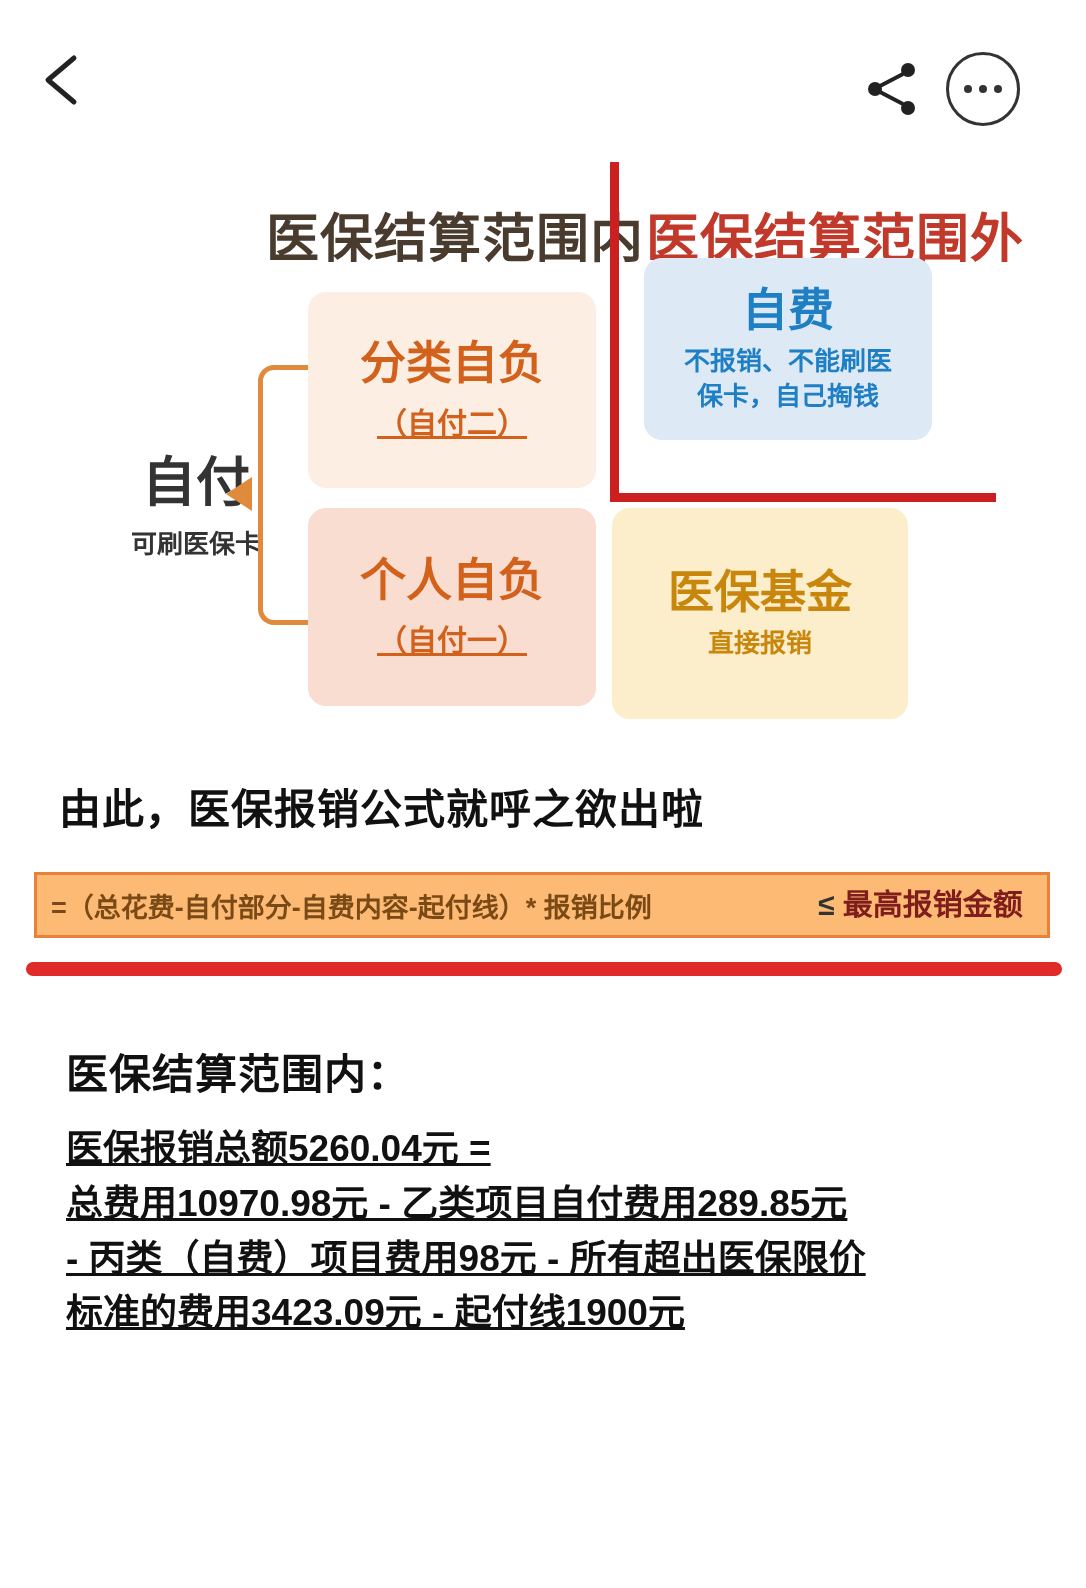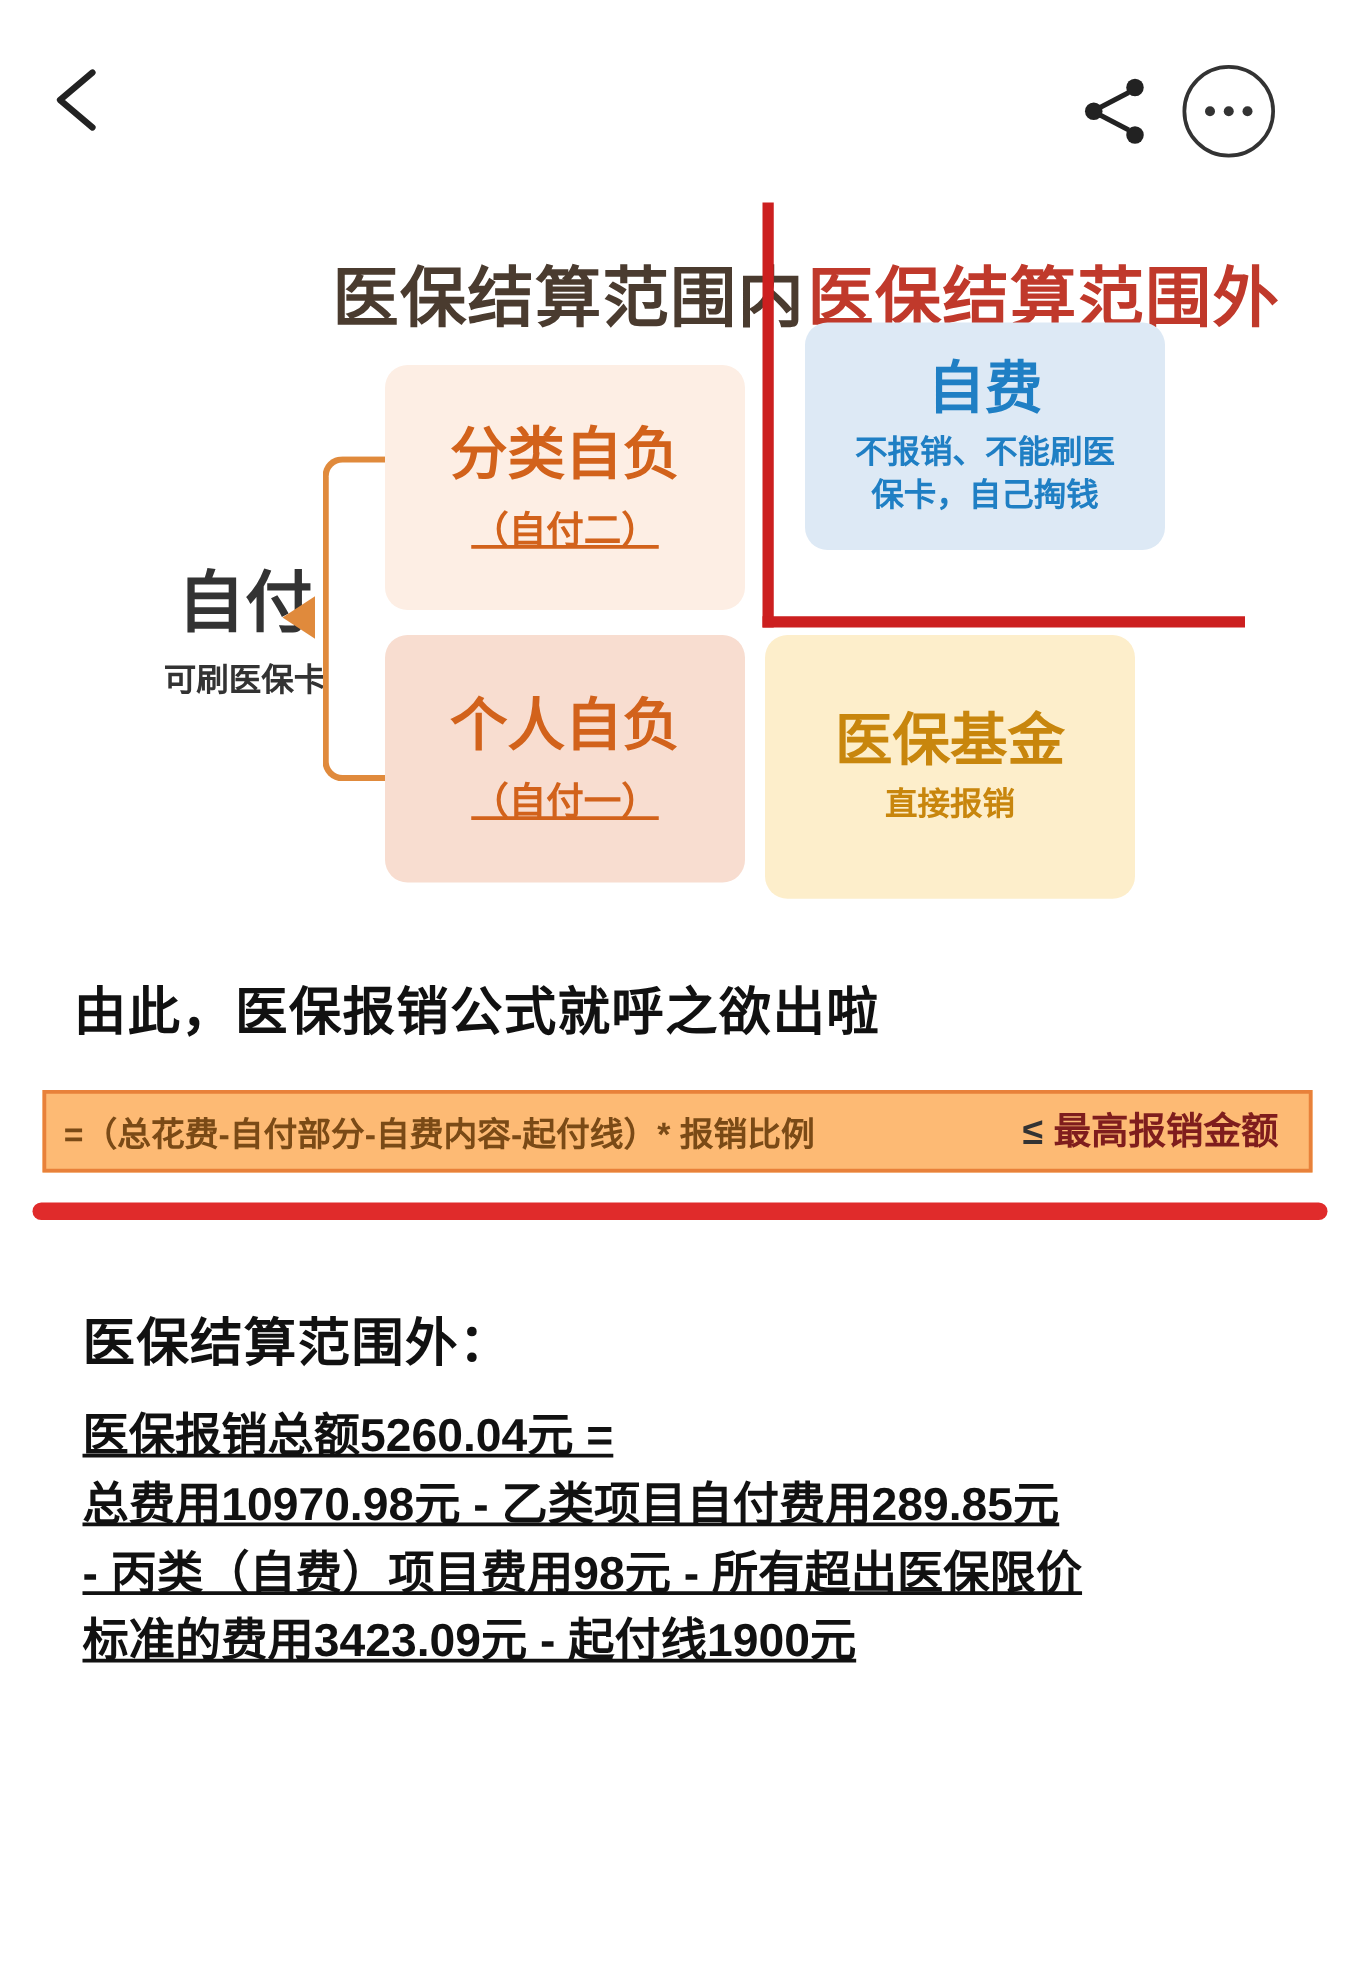--- a/index.html
+++ b/index.html
@@ -224,19 +224,19 @@
 <div class="formula">
   <div class="f-body">=（总花费-自付部分-自费内容-起付线）*  报销比例</div>
 </div>
 <div class="f-tail">
   <span class="lt">≤</span>
   <span class="max">最高报销金额</span>
 </div>
 
 <div class="red-rule"></div>
 
-<div class="ex-title">医保结算范围外：</div>
+<div class="ex-title">医保结算范围内：</div>
 <div class="ex-body">
   <div>医保报销总额5260.04元 =</div>
   <div>总费用10970.98元 - 乙类项目自付费用289.85元</div>
   <div>- 丙类（自费）项目费用98元 - 所有超出医保限价</div>
   <div>标准的费用3423.09元 - 起付线1900元</div>
 </div>
 
 </body></html>

